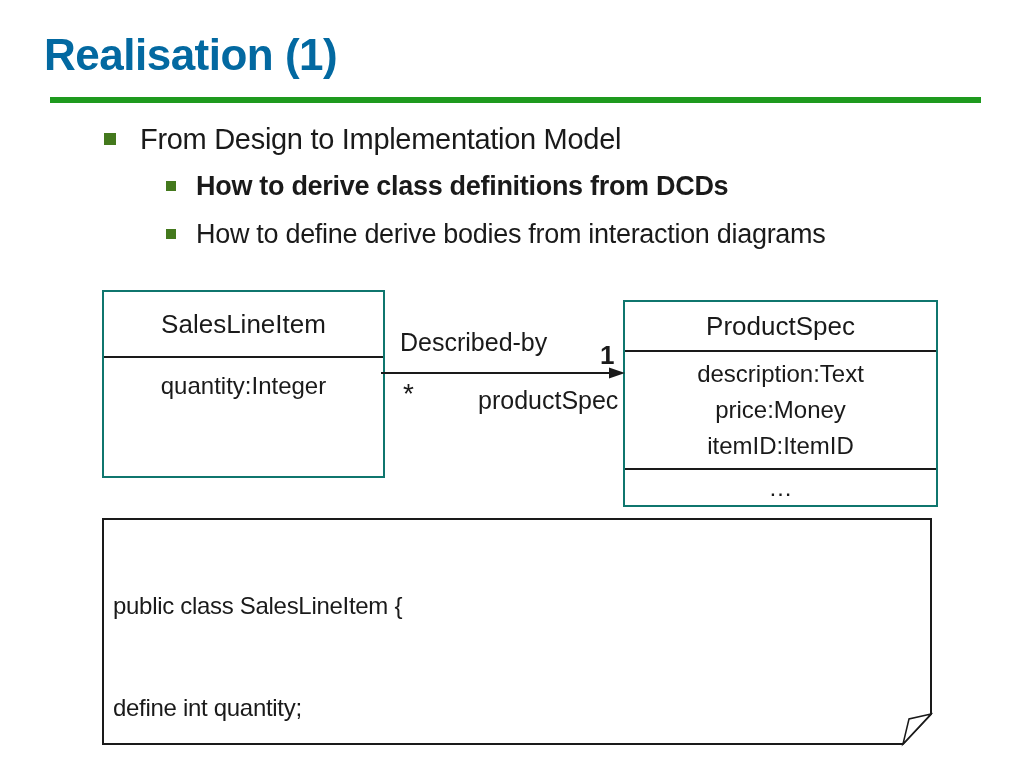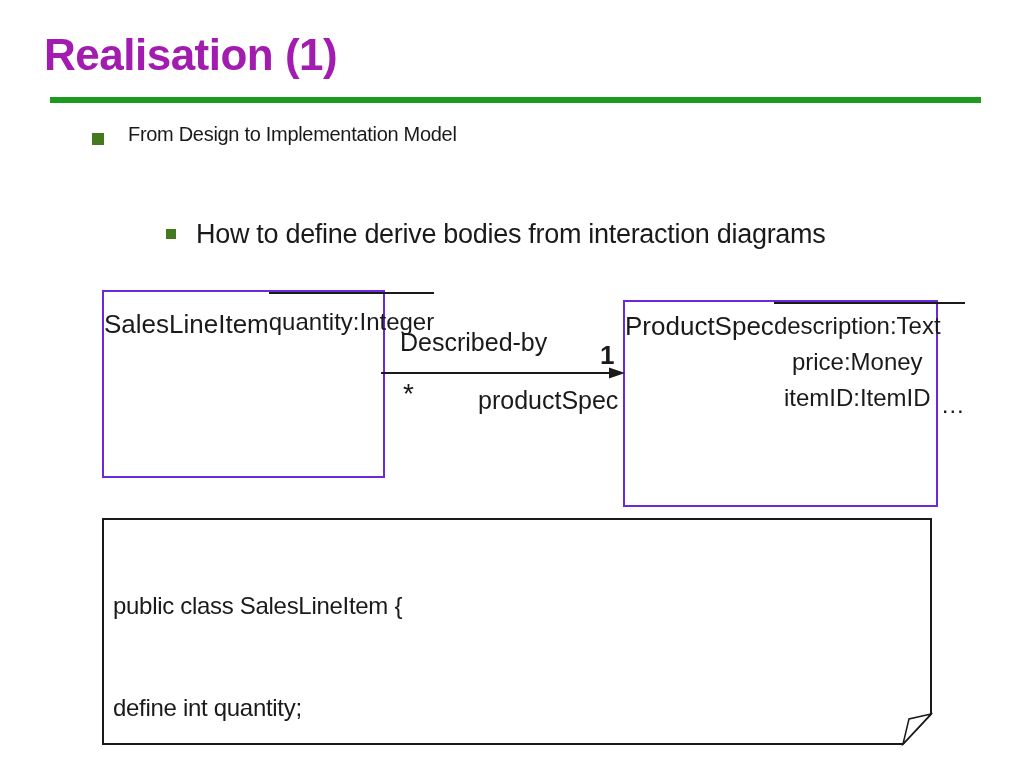--- a/index.html
+++ b/index.html
@@ -11,31 +11,31 @@
   .page-title{
     position:absolute;left:44px;top:30px;margin:0;
     font-size:44px;font-weight:bold;letter-spacing:-0.5px;color:#8e1b1b;
   }
   .title-underline{
     position:absolute;left:50px;top:97px;width:931px;height:6px;background:#1e9a1e;
   }
   
   .bullet{position:absolute;display:flex;align-items:flex-start;letter-spacing:-0.3px;}
   .bullet .sq{flex:0 0 auto;background:#44791d;}
-  .bullet-l1{left:92px;top:123px;font-size:20px;}
+  .bullet-l1{left:104px;top:123px;font-size:29px;}
   .bullet-l1 .sq{width:12px;height:12px;margin:10px 24px 0 0;}
   .bullet-l2{left:166px;top:171px;font-size:27px;}
   .bullet-l2 .sq{width:10px;height:10px;margin:10px 20px 0 0;}
   .bullet-l2b{left:166px;top:219px;font-size:27px;}
   .bullet-l2b .sq{width:10px;height:10px;margin:10px 20px 0 0;}
   .bold{font-weight:bold;}
   
   .uml-class{
-    position:absolute;background:#fff;border:2px solid #6d28d9;
-    display:flex;flex-direction:row;text-align:center;
+    position:absolute;background:#fff;border:2px solid #0f766e;
+    display:flex;flex-direction:column;text-align:center;
   }
   .uml-class .cname{display:flex;align-items:center;justify-content:center;font-size:26px;}
   .uml-class .sec{border-top:2px solid #1a1a1a;display:flex;flex-direction:column;
     align-items:center;justify-content:center;font-size:24px;}
   #sales-box{left:102px;top:290px;width:279px;height:184px;}
   #sales-box .cname{height:64px;}
   #sales-box .attrs{height:55px;}
   #sales-box .ops{flex:1;}
   #product-box{left:623px;top:300px;width:311px;height:203px;}
   #product-box .cname{height:48px;}
@@ -52,28 +52,32 @@
   .code-text{
     position:absolute;left:113px;top:521px;width:810px;
     font-size:24px;line-height:34px;letter-spacing:-0.3px;white-space:pre;
   }
 </style>
 </head>
 <body>
 
 <div id="slide">
 
-  <h1 class="page-title" style="color: #a21caf;">Realisation (1)</h1>
+  <h1 class="page-title" style="color: #0369a1;">Realisation (1)</h1>
   <div class="title-underline" style="background: rgb(30, 154, 30);"></div>
 
   <div class="bullet bullet-l1">
     <span class="sq" style="background: rgb(68, 121, 29);"></span>
     <span>From Design to Implementation Model</span>
   </div>
 
+  <div class="bullet bullet-l2 bold">
+    <span class="sq" style="background: rgb(68, 121, 29);"></span>
+    <span>How to derive class definitions from DCDs</span>
+  </div>
 
   <div class="bullet bullet-l2b">
     <span class="sq" style="background: rgb(68, 121, 29);"></span>
     <span>How to define derive bodies from interaction diagrams</span>
   </div>
 
   <div class="uml-class" id="sales-box">
     <div class="cname">SalesLineItem</div>
     <div class="sec attrs">
       <div>quantity:Integer</div>

